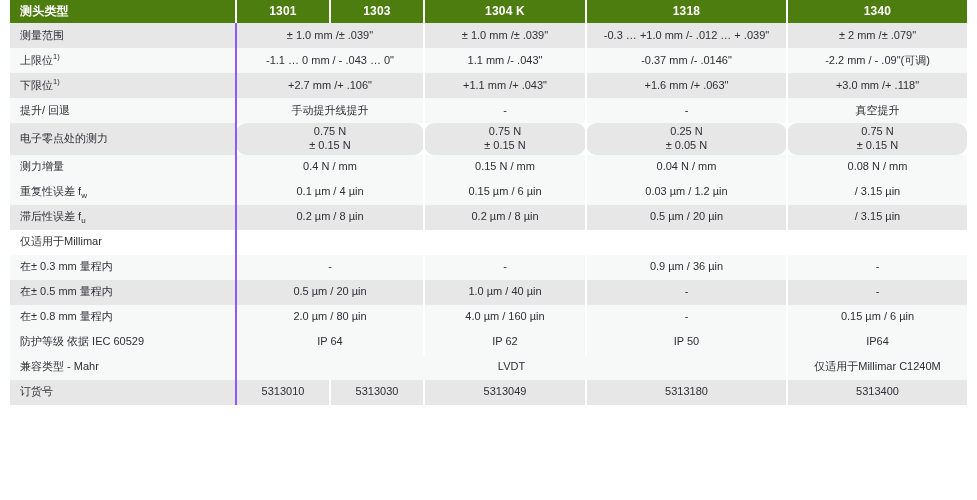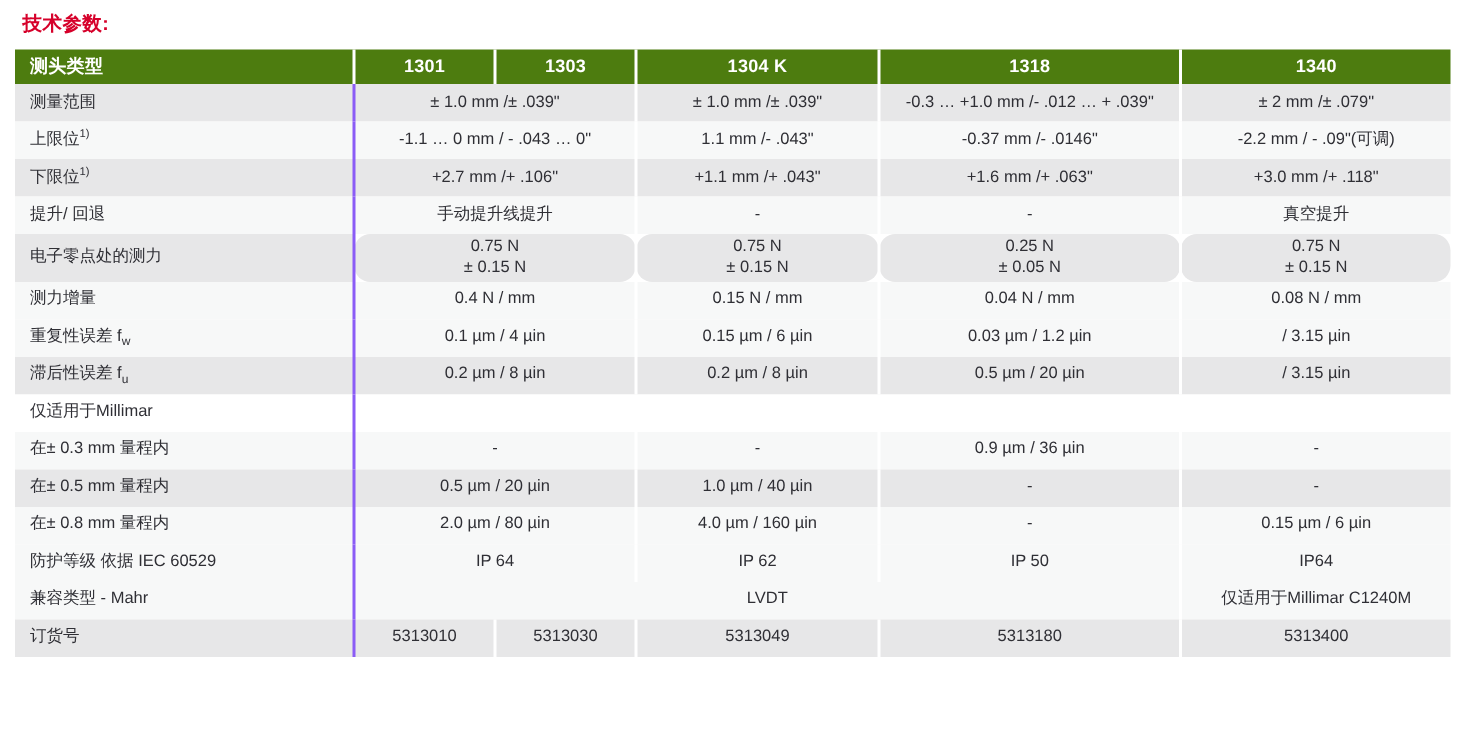--- a/index.html
+++ b/index.html
@@ -92,21 +92,20 @@
     vertical-align: sub;
     line-height: 0;
   }
   .two-line { white-space: pre-line; border-radius: 11px; }
 </style>
 </head>
 <body>
 
 <div class="page">
 
-  <div class="title">技术参数:</div>
 
   <table class="spec">
     <colgroup>
       <col class="c-label">
         <col class="c-1301">
         <col class="c-1303">
       <col class="c-1304">
         <col class="c-1318">
         <col class="c-1340">
     </colgroup>

